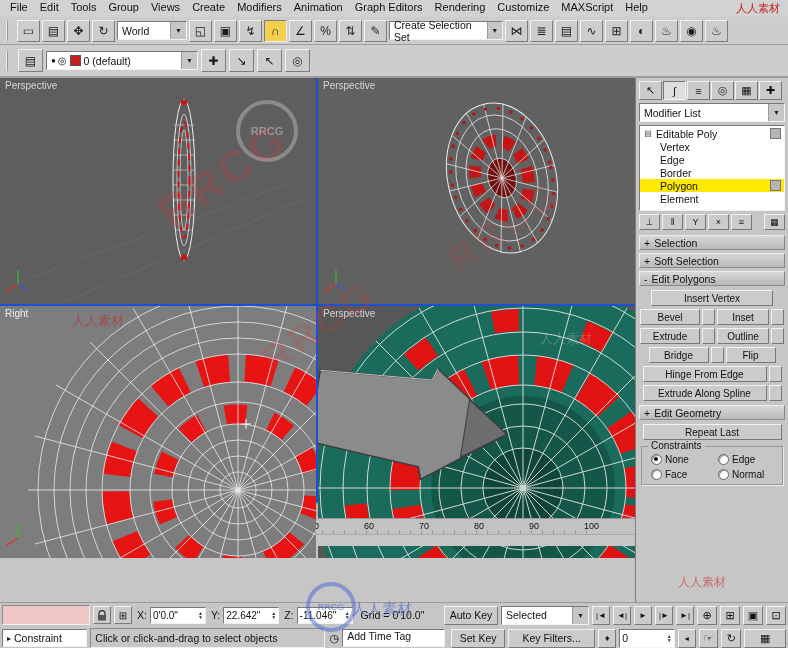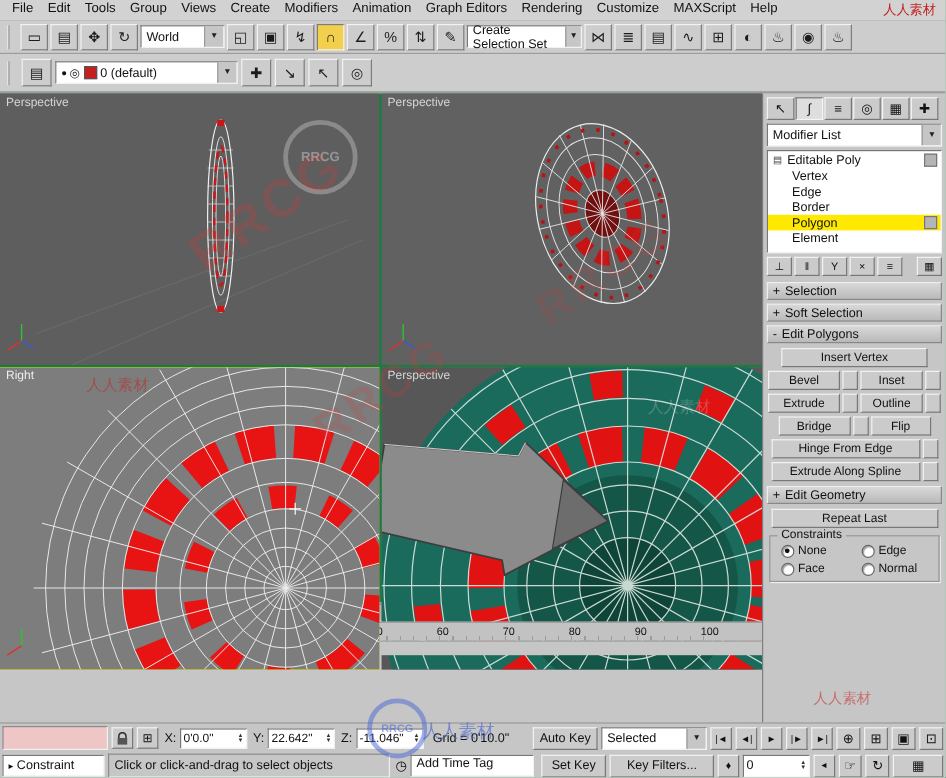--- a/index.html
+++ b/index.html
@@ -15,21 +15,21 @@
   .mi{padding:1px 6px;white-space:nowrap}
   .tb1{position:absolute;top:17px;left:0;width:788px;height:28px;background:#cdcdcd;border-bottom:1px solid #9c9c9c;display:flex;align-items:center;padding:0 3px;gap:2px;box-sizing:border-box}
   .ib{width:23px;height:22px;background:#cdcdcd;border:1px solid;border-color:#f2f2f2 #7d7d7d #7d7d7d #f2f2f2;display:flex;align-items:center;justify-content:center;font-size:12px;color:#1c1c1c;box-sizing:border-box}
   .ib.active{background:#f3cf4e;border-color:#7d7d7d #f2f2f2 #f2f2f2 #7d7d7d}
   .tb2{position:absolute;top:45px;left:0;width:788px;height:33px;background:#cdcdcd;border-bottom:2px solid #9c9c9c;display:flex;align-items:center;padding:0 3px;gap:3px;box-sizing:border-box}
   .ib2{width:25px;height:23px}
   .chipred{width:9px;height:9px;background:#c42020;border:1px solid #555;margin:0 3px}
   
   .main{position:absolute;top:78px;left:0;width:788px;height:524px;display:flex}
   .leftcol{width:635px}
-  .viewgrid{width:635px;height:424px;background:#15803d;display:grid;grid-template-columns:316px 317px;grid-template-rows:226px 252px;gap:2px}
+  .viewgrid{width:635px;height:424px;background:#1d4ed8;display:grid;grid-template-columns:316px 317px;grid-template-rows:226px 252px;gap:2px}
   .vp{position:relative;overflow:hidden;background:#606060}
   .vp svg{position:absolute;left:0;top:0}
   .vplabel{position:absolute;top:2px;left:5px;color:#d6d6d6;font-size:10px;z-index:5}
   .vp-bl{outline:2px solid #eee200;outline-offset:-2px;z-index:2}
   
   .timeslider{height:16px;background:#bdbdbd;border-top:1px solid #8a8a8a;display:flex;align-items:center;box-sizing:border-box}
   .tsa{width:14px;height:14px;font-size:7px}
   .tsh{width:92px;height:14px;font-size:10px}
   .tstrack{flex:1;height:13px;margin:0 1px;background:#b2b2b2;border:1px solid;border-color:#8d8d8d #e8e8e8 #e8e8e8 #8d8d8d}
   
@@ -123,21 +123,21 @@
       <span class="dd">▼</span>
     </div>
     <span class="ib">◱</span>
     <span class="ib">▣</span>
     <span class="ib">↯</span>
     <span class="ib active">∩</span>
     <span class="ib">∠</span>
     <span class="ib">%</span>
     <span class="ib">⇅</span>
     <span class="ib">✎</span>
-    <div class="combo ins" style="width:96px">
+    <div class="combo ins" style="width:114px">
       <span>Create Selection Set</span>
       <span class="dd">▼</span>
     </div>
     <span class="ib">⋈</span>
     <span class="ib">≣</span>
     <span class="ib">▤</span>
     <span class="ib">∿</span>
     <span class="ib">⊞</span>
     <span class="ib">◐</span>
     <span class="ib">♨</span>

